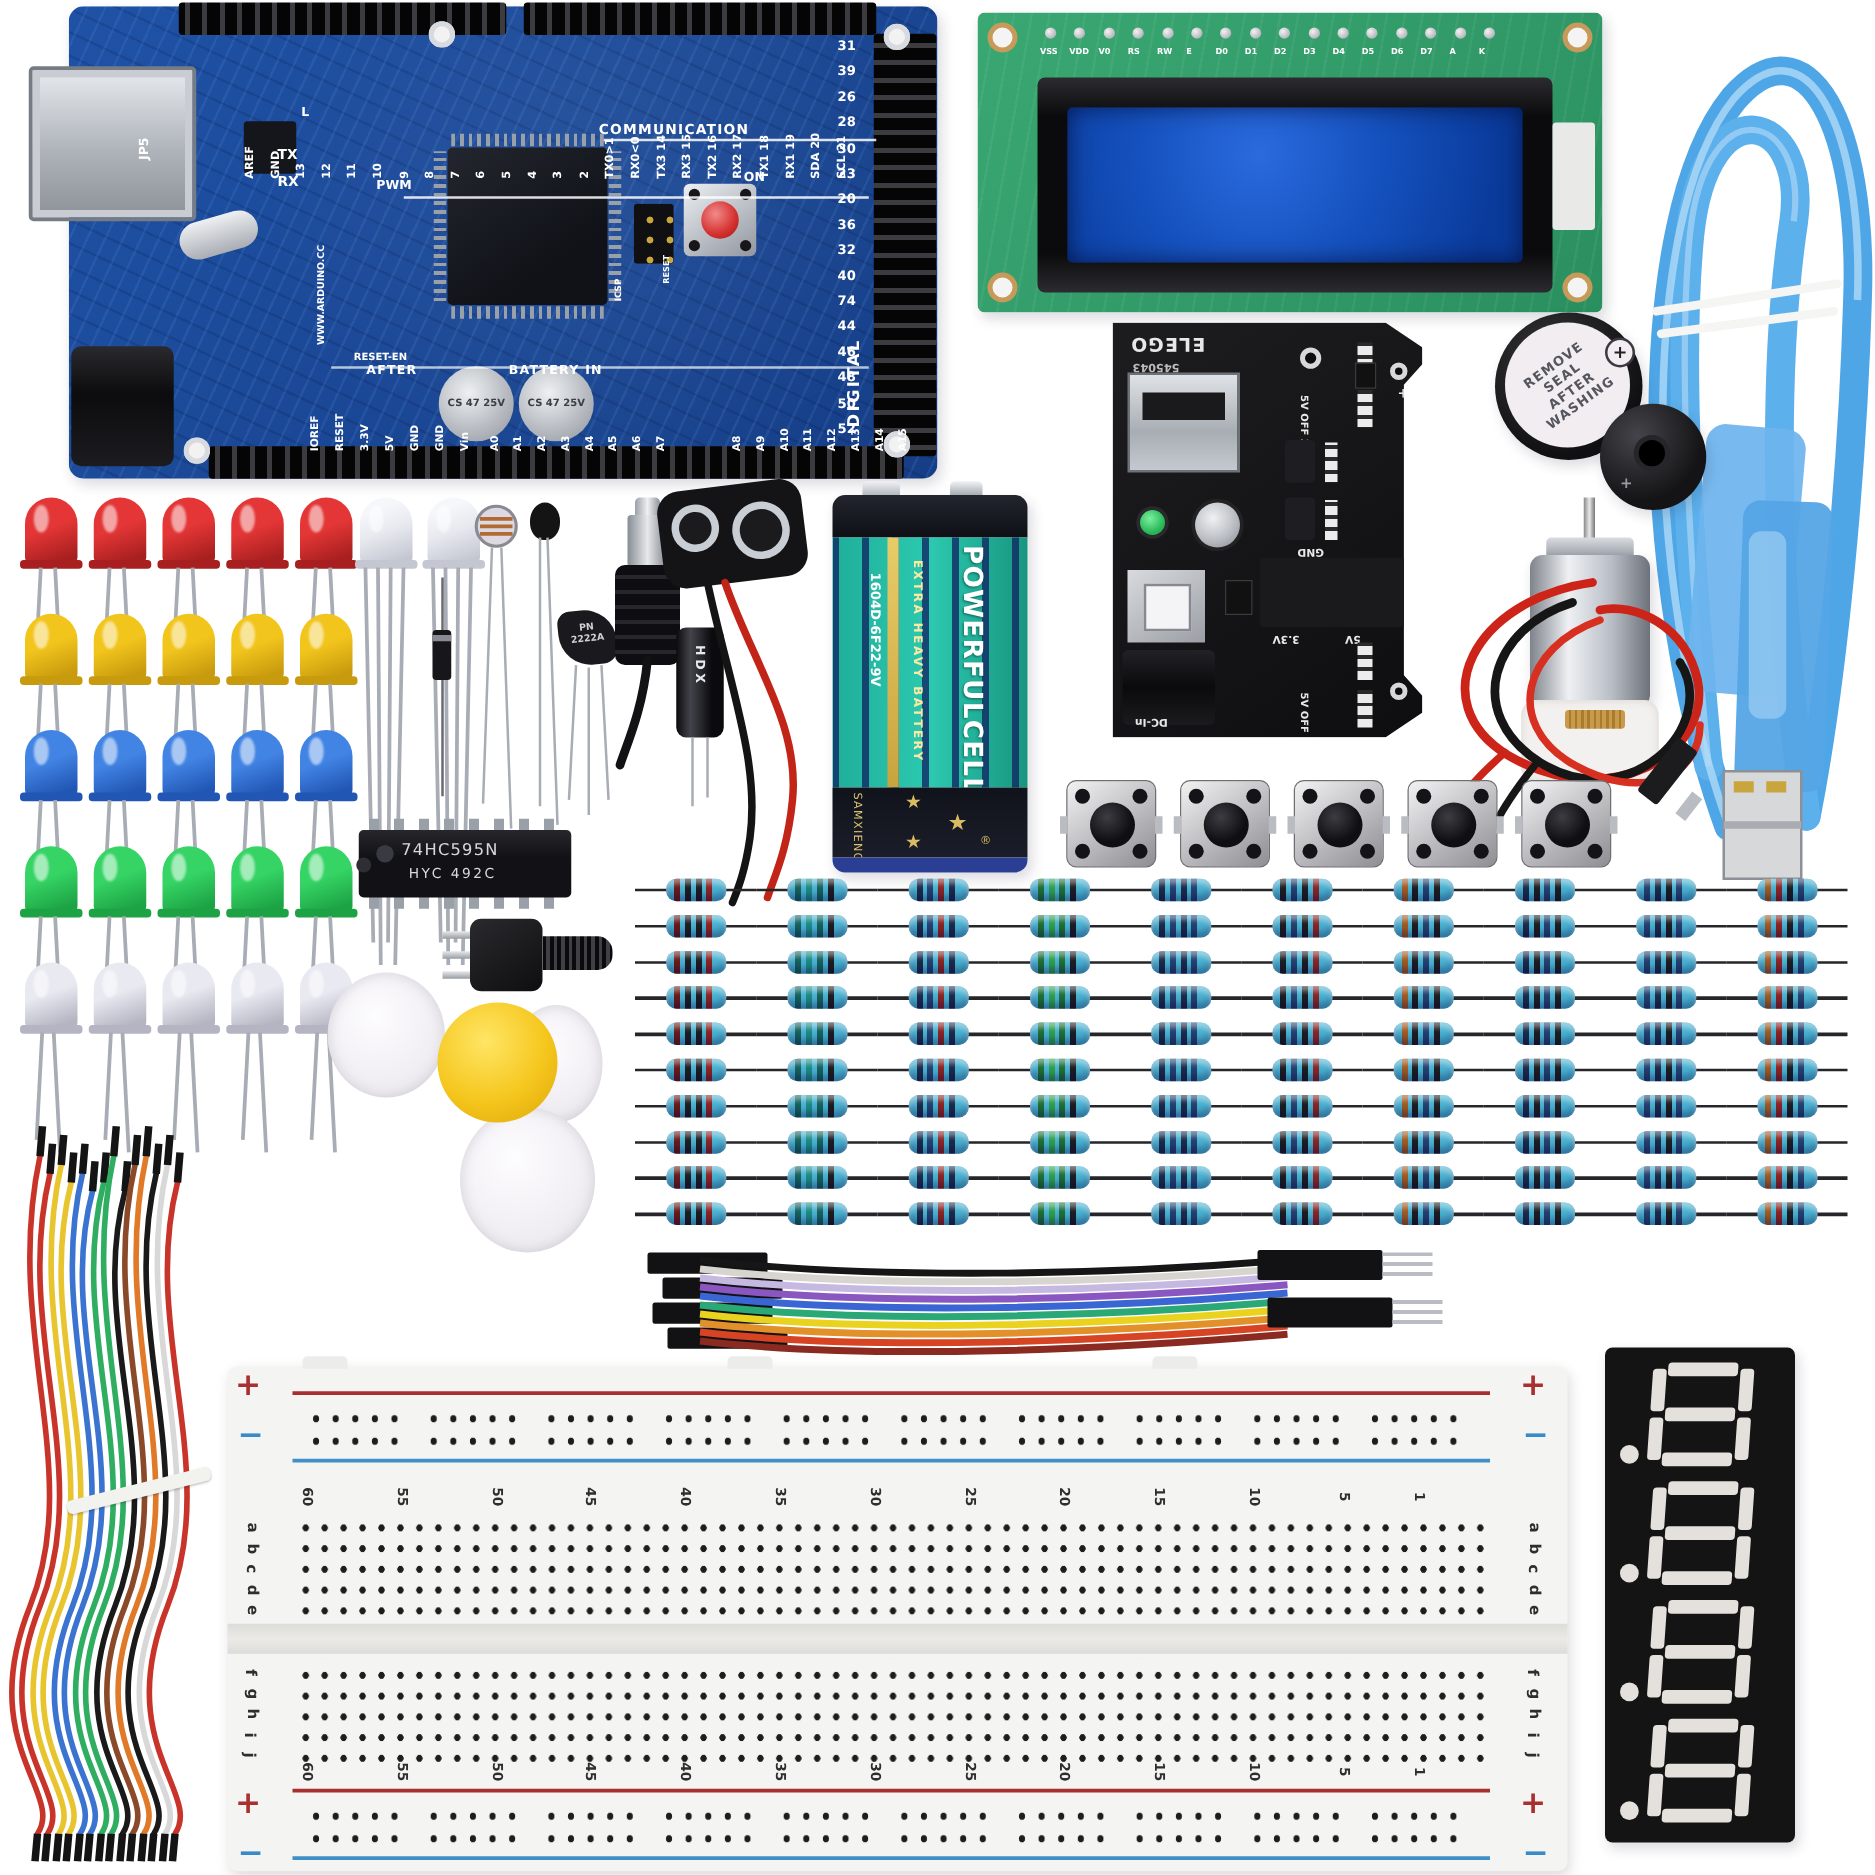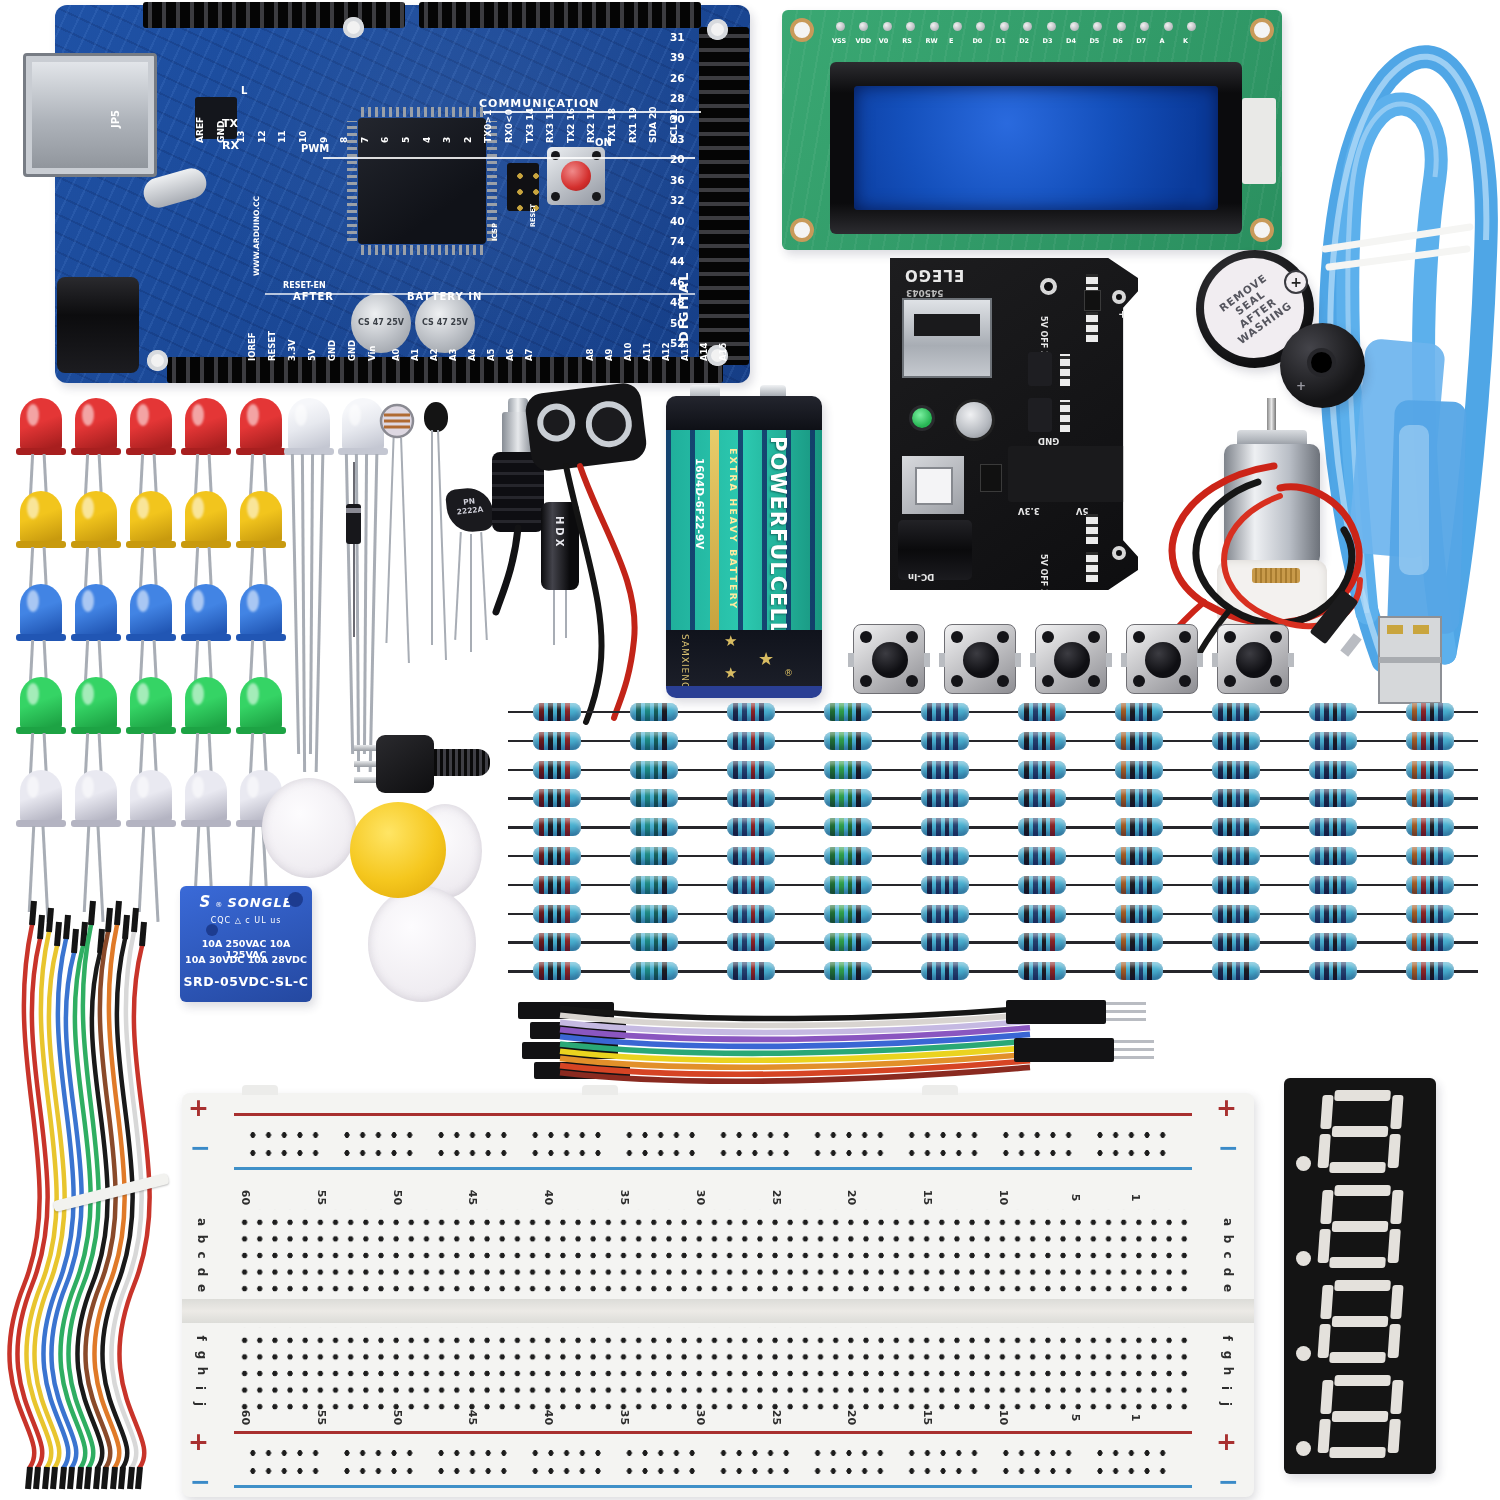--- a/index.html
+++ b/index.html
@@ -649,49 +649,46 @@
     <div class="bat-bot">
       <div class="bat-v" style="left:14px;top:4px;font-size:9px;color:#d8c070;letter-spacing:1px;">SAMXIENG</div>
       <div class="bat-star" style="left:58px;top:2px;">★</div>
       <div class="bat-star" style="left:92px;top:18px;font-size:18px;">★</div>
       <div class="bat-star" style="left:58px;top:34px;">★</div>
       <div class="bat-star" style="left:118px;top:38px;font-size:9px;">®</div>
     </div>
     <div class="bat-edge"></div>
   </div>
 
+  <div class="abs ic">
+    <div class="pins" style="top:0;"></div>
+    <div class="pins" style="bottom:0;"></div>
+    <div class="body">
+      <div class="notch"></div>
+      <div style="position:absolute;left:34px;top:9px;font-size:13px;letter-spacing:1px;">74HC595N</div>
+      <div style="position:absolute;left:40px;top:28px;font-size:11px;letter-spacing:2px;">HYC   492C</div>
+      <div style="position:absolute;left:14px;top:12px;width:14px;height:14px;border-radius:50%;background:#3a3a42;"></div>
+    </div>
+  </div>
 
   <div class="abs pot">
     <div class="pin" style="left:2px;top:12px;"></div>
     <div class="pin" style="left:2px;top:28px;"></div>
     <div class="pin" style="left:2px;top:44px;"></div>
     <div class="body"></div>
     <div class="shaft"></div>
   </div>
 
   <div class="abs fan">
     <div class="blade" style="left:4px;top:0;width:94px;height:100px;"></div>
     <div class="blade" style="left:150px;top:26px;width:74px;height:94px;"></div>
     <div class="blade" style="left:110px;top:108px;width:108px;height:116px;"></div>
     <div class="hub"></div>
   </div>
 
-  <div class="abs relay shadow">
-    <div class="rl-row" style="top:6px;">
-      <span style="font-size:15px;font-weight:bold;font-style:italic;">S</span>
-      <span style="font-size:7px;">®</span>
-      <span style="font-size:13px;font-weight:bold;font-style:italic;letter-spacing:1px;">SONGLE</span>
-    </div>
-    <div class="rl-row" style="top:30px;font-size:8px;letter-spacing:1px;">CQC  △  c UL us</div>
-    <div class="rl-row" style="top:52px;font-size:9.5px;font-weight:bold;">10A 250VAC 10A 125VAC</div>
-    <div class="rl-row" style="top:68px;font-size:9.5px;font-weight:bold;">10A  30VDC 10A  28VDC</div>
-    <div class="rl-row" style="top:88px;font-size:12.5px;font-weight:bold;letter-spacing:.5px;">SRD-05VDC-SL-C</div>
-    <div class="dot" style="left:108px;top:6px;"></div>
-    <div class="dot" style="left:26px;top:38px;width:12px;height:12px;"></div>
-  </div>
 
   <div class="abs" style="left:10px;top:895px;width:180px;height:600px;">
     <svg id="bundle-svg" width="180" height="600" style="left:0;top:0;">
         <path d="M 22,30 C -8,170 58,280 14,390 S 42,540 20,572" fill="none" stroke="#c8342a" stroke-width="4.5" stroke-linecap="round"></path>
         <path d="M 24,6 L 22,30" stroke="#141414" stroke-width="6"></path>
         <path d="M 20,572 L 18,594" stroke="#141414" stroke-width="6"></path>
         <path d="M 39,37 C 9,170 75,280 31,390 S 59,540 37,572" fill="none" stroke="#e8c52e" stroke-width="4.5" stroke-linecap="round"></path>
         <path d="M 41,13 L 39,37" stroke="#141414" stroke-width="6"></path>
         <path d="M 37,572 L 35,594" stroke="#141414" stroke-width="6"></path>
         <path d="M 56,44 C 26,170 92,280 48,390 S 76,540 54,572" fill="none" stroke="#3a74d0" stroke-width="4.5" stroke-linecap="round"></path>

